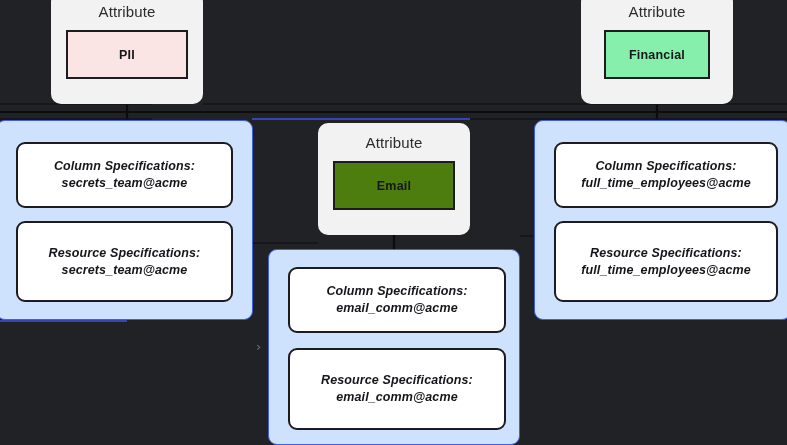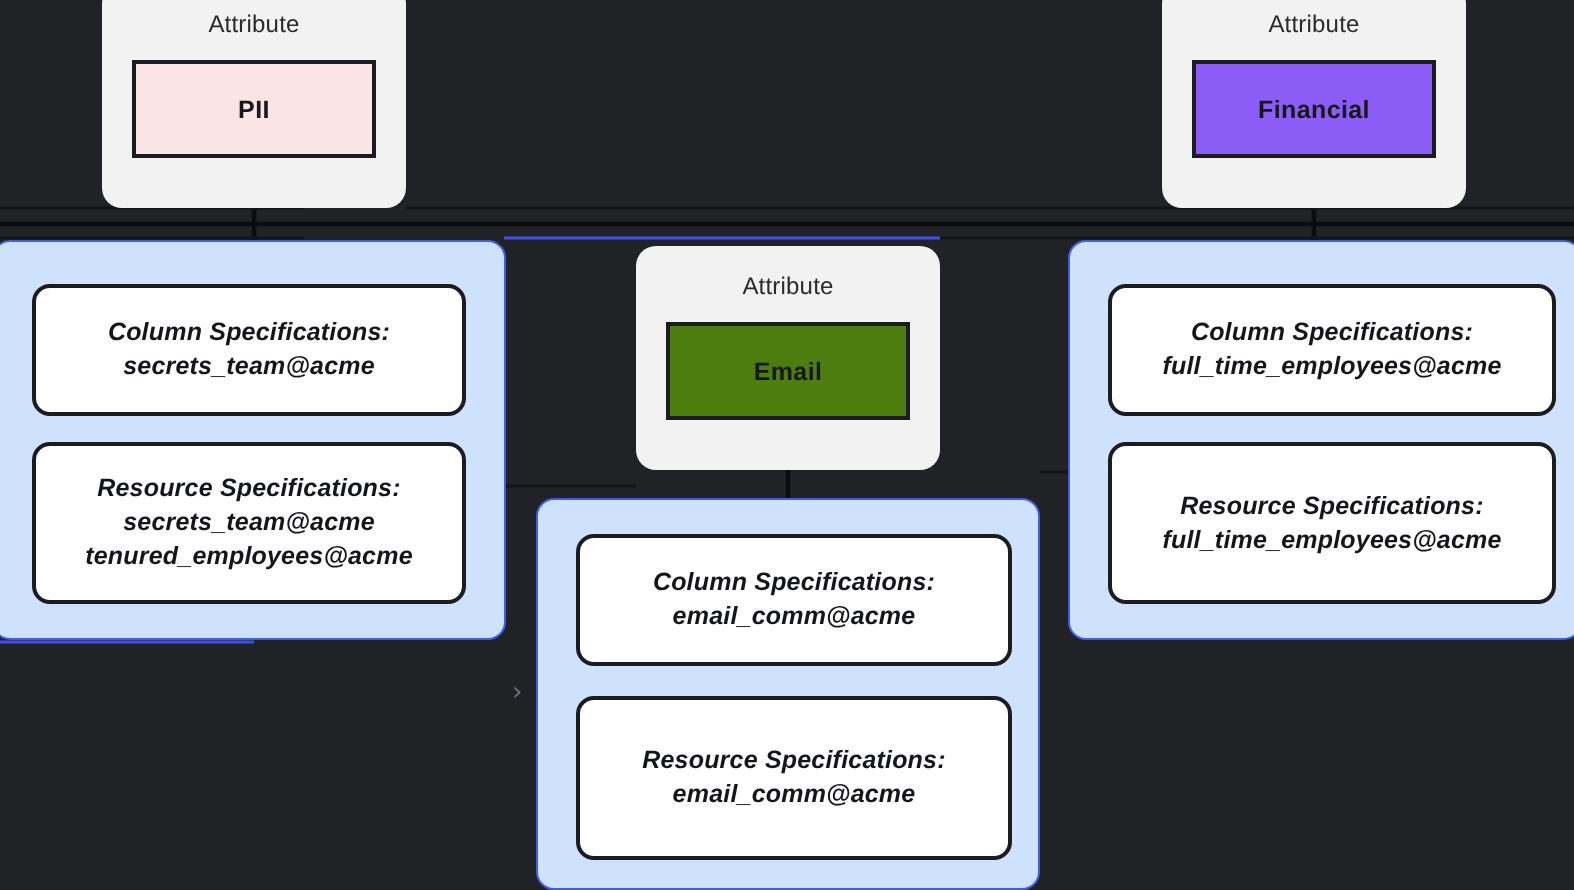--- a/index.html
+++ b/index.html
@@ -32,21 +32,21 @@
     position: absolute;
     background: #f2f2f3;
     border-radius: 10px;
     box-sizing: border-box;
     display: flex;
     flex-direction: column;
     align-items: center;
     padding-top: 10px;
   }
   .attr-title {
-    font-size: 12px;
+    font-size: 15px;
     color: #2b2b2b;
     font-weight: 400;
     line-height: 20px;
     margin-bottom: 8px;
     letter-spacing: 0.1px;
   }
   .attr-chip {
     box-sizing: border-box;
     border: 2.5px solid #1c1c20;
     border-radius: 0;
@@ -122,21 +122,20 @@
   </svg>
 
   <div class="group-panel" style="left: -4px; top: 120px; width: 257px; height: 200px; background: rgb(207, 226, 253); border-color: rgb(63, 95, 224);">
       <div class="spec-box" style="left: 19px; top: 21px; width: 217px; height: 66px; border-color: rgb(28, 28, 32);">
         <span class="spec-line">Column Specifications:</span>
         <span class="spec-line">secrets_team@acme</span>
       </div>
       <div class="spec-box" style="left: 19px; top: 100px; width: 217px; height: 81px; border-color: rgb(28, 28, 32);">
         <span class="spec-line">Resource Specifications:</span>
         <span class="spec-line">secrets_team@acme</span>
-        <span class="spec-line">tenured_employees@acme</span>
       </div>
     </div>
   <div class="group-panel" style="left: 534px; top: 120px; width: 257px; height: 200px; background: rgb(207, 226, 253); border-color: rgb(63, 95, 224);">
       <div class="spec-box" style="left: 19px; top: 21px; width: 224px; height: 66px; border-color: rgb(28, 28, 32);">
         <span class="spec-line">Column Specifications:</span>
         <span class="spec-line">full_time_employees@acme</span>
       </div>
       <div class="spec-box" style="left: 19px; top: 100px; width: 224px; height: 81px; border-color: rgb(28, 28, 32);">
         <span class="spec-line">Resource Specifications:</span>
         <span class="spec-line">full_time_employees@acme</span>
@@ -152,21 +151,21 @@
         <span class="spec-line">email_comm@acme</span>
       </div>
     </div>
 
   <div class="attr-card" style="left: 51px; top: -8px; width: 152px; height: 112px; background: rgb(242, 242, 243);">
     <div class="attr-title">Attribute</div>
     <div class="attr-chip" style="width: 122px; height: 49px; background: rgb(251, 228, 228); border-color: rgb(28, 28, 32);">PII</div>
   </div>
   <div class="attr-card" style="left: 581px; top: -8px; width: 152px; height: 112px; background: rgb(242, 242, 243);">
     <div class="attr-title">Attribute</div>
-    <div class="attr-chip" style="width: 122px; height: 49px; background: #8b5cf6; border-color: rgb(28, 28, 32);">Financial</div>
+    <div class="attr-chip" style="width: 106px; height: 49px; background: #86efac; border-color: rgb(28, 28, 32);">Financial</div>
   </div>
   <div class="attr-card" style="left: 318px; top: 123px; width: 152px; height: 112px; background: rgb(242, 242, 243);">
     <div class="attr-title">Attribute</div>
     <div class="attr-chip" style="width: 122px; height: 49px; background: #4d7c0f; border-color: rgb(28, 28, 32);">Email</div>
   </div>
 
   <span class="chevron" style="left: 256px; top: 340px;">›</span>
 
 </div>
 

